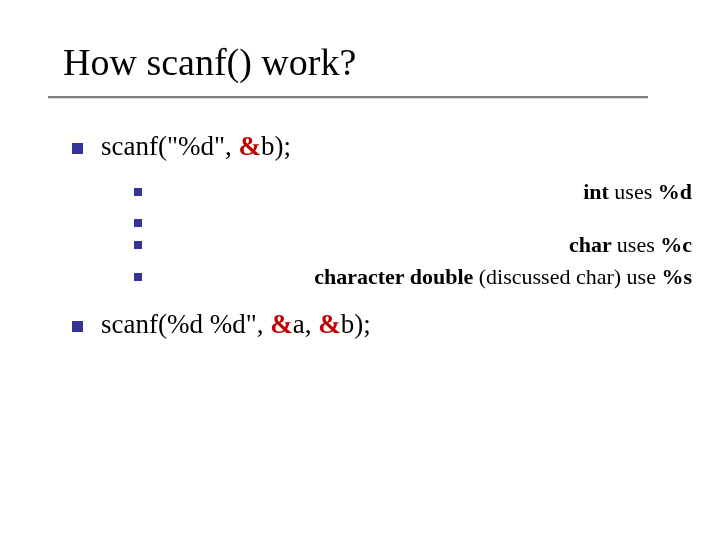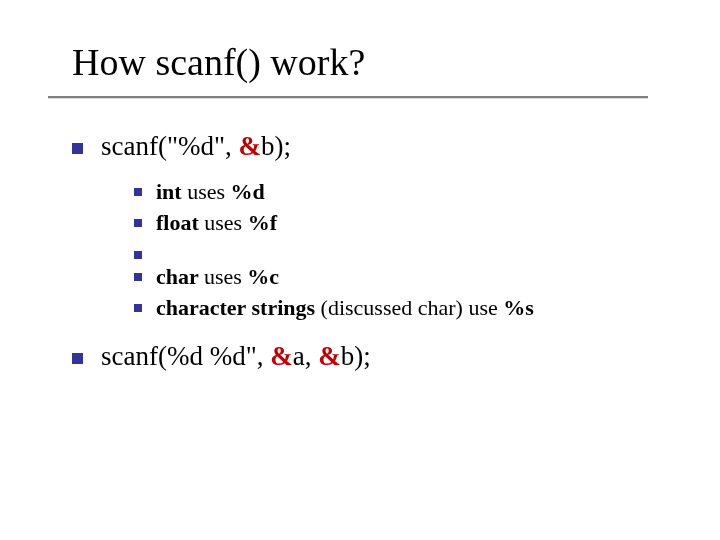--- a/index.html
+++ b/index.html
@@ -13,21 +13,21 @@
     overflow: hidden;
   }
   .slide {
     position: relative;
     width: 720px;
     height: 540px;
     box-sizing: border-box;
   }
   .title {
     position: absolute;
-    left: 72px;
+    left: 63px;
     top: 40px;
     font-size: 38px;
     font-weight: normal;
   }
   .title-rule {
     position: absolute;
     left: 48px;
     top: 96px;
     width: 600px;
     height: 0;
@@ -54,20 +54,21 @@
     flex: none;
     margin-top: 13px;
     margin-right: 18px;
   }
   .sublist {
     margin: 12px 0 18px 62px;
     font-size: 22px;
   }
   .sublist .item {
     margin-bottom: 4px;
+    justify-content: space-between;
   }
   .bullet-l2 {
     width: 8px;
     height: 8px;
     background: #333399;
     flex: none;
     margin-top: 10px;
     margin-right: 14px;
   }
   .txt b { font-weight: bold; }
@@ -92,37 +93,31 @@
 
     <div class="sublist">
       <div class="item">
         <span class="bullet-l2"></span>
         <span class="txt">
           <b>int </b><span>uses </span><b>%d</b>
         </span>
       </div>
       <div class="item">
         <span class="bullet-l2"></span>
-        <span class="txt">
-          <b>float </b><span>uses </span><b>%f</b>
-        </span>
-      </div>
-      <div class="item">
-        <span class="bullet-l2"></span>
       </div>
       <div class="item">
         <span class="bullet-l2"></span>
         <span class="txt">
           <b>char </b><span>uses </span><b>%c</b>
         </span>
       </div>
       <div class="item">
         <span class="bullet-l2"></span>
         <span class="txt">
-          <b>character strings </b><span>(discussed char) use </span><b>%s</b>
+          <b>character double </b><span>(discussed char) use </span><b>%s</b>
         </span>
       </div>
     </div>
 
     <div class="item">
       <span class="bullet-l1"></span>
       <span class="txt">
         <span>scanf(%d   %d", </span><b class="red">&amp;</b><span>a, </span><b class="red">&amp;</b><span>b);</span>
       </span>
     </div>

